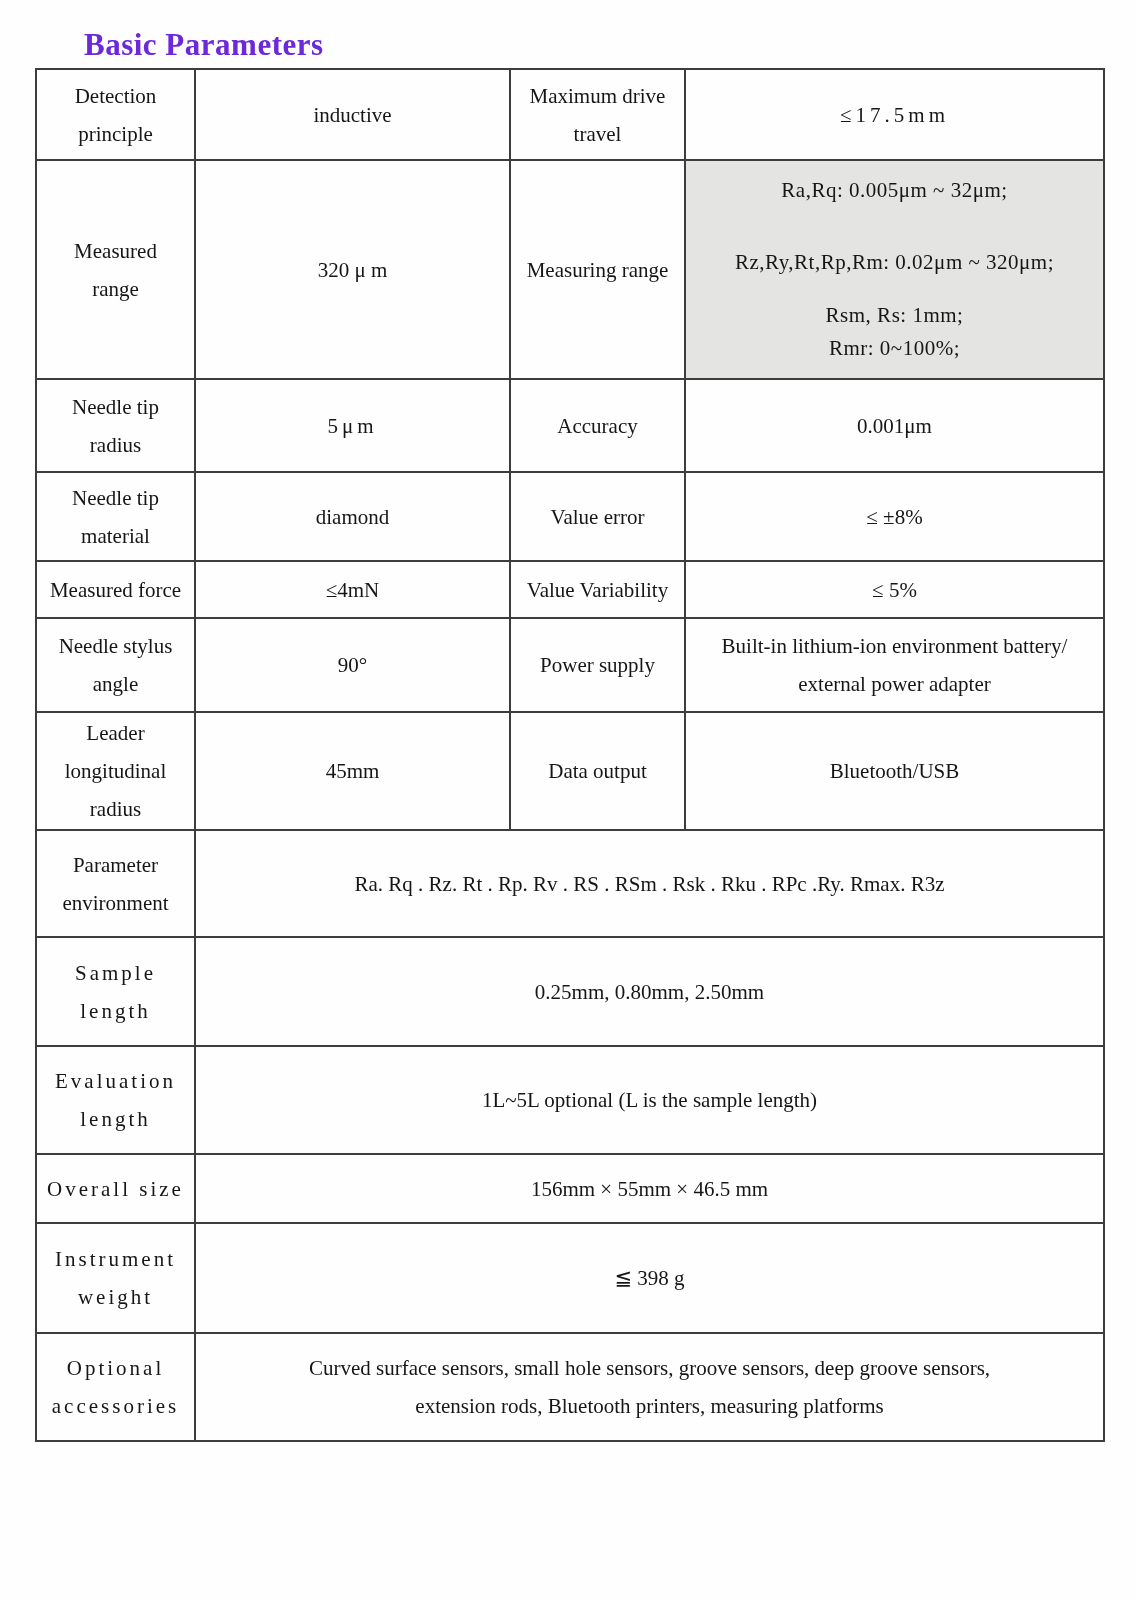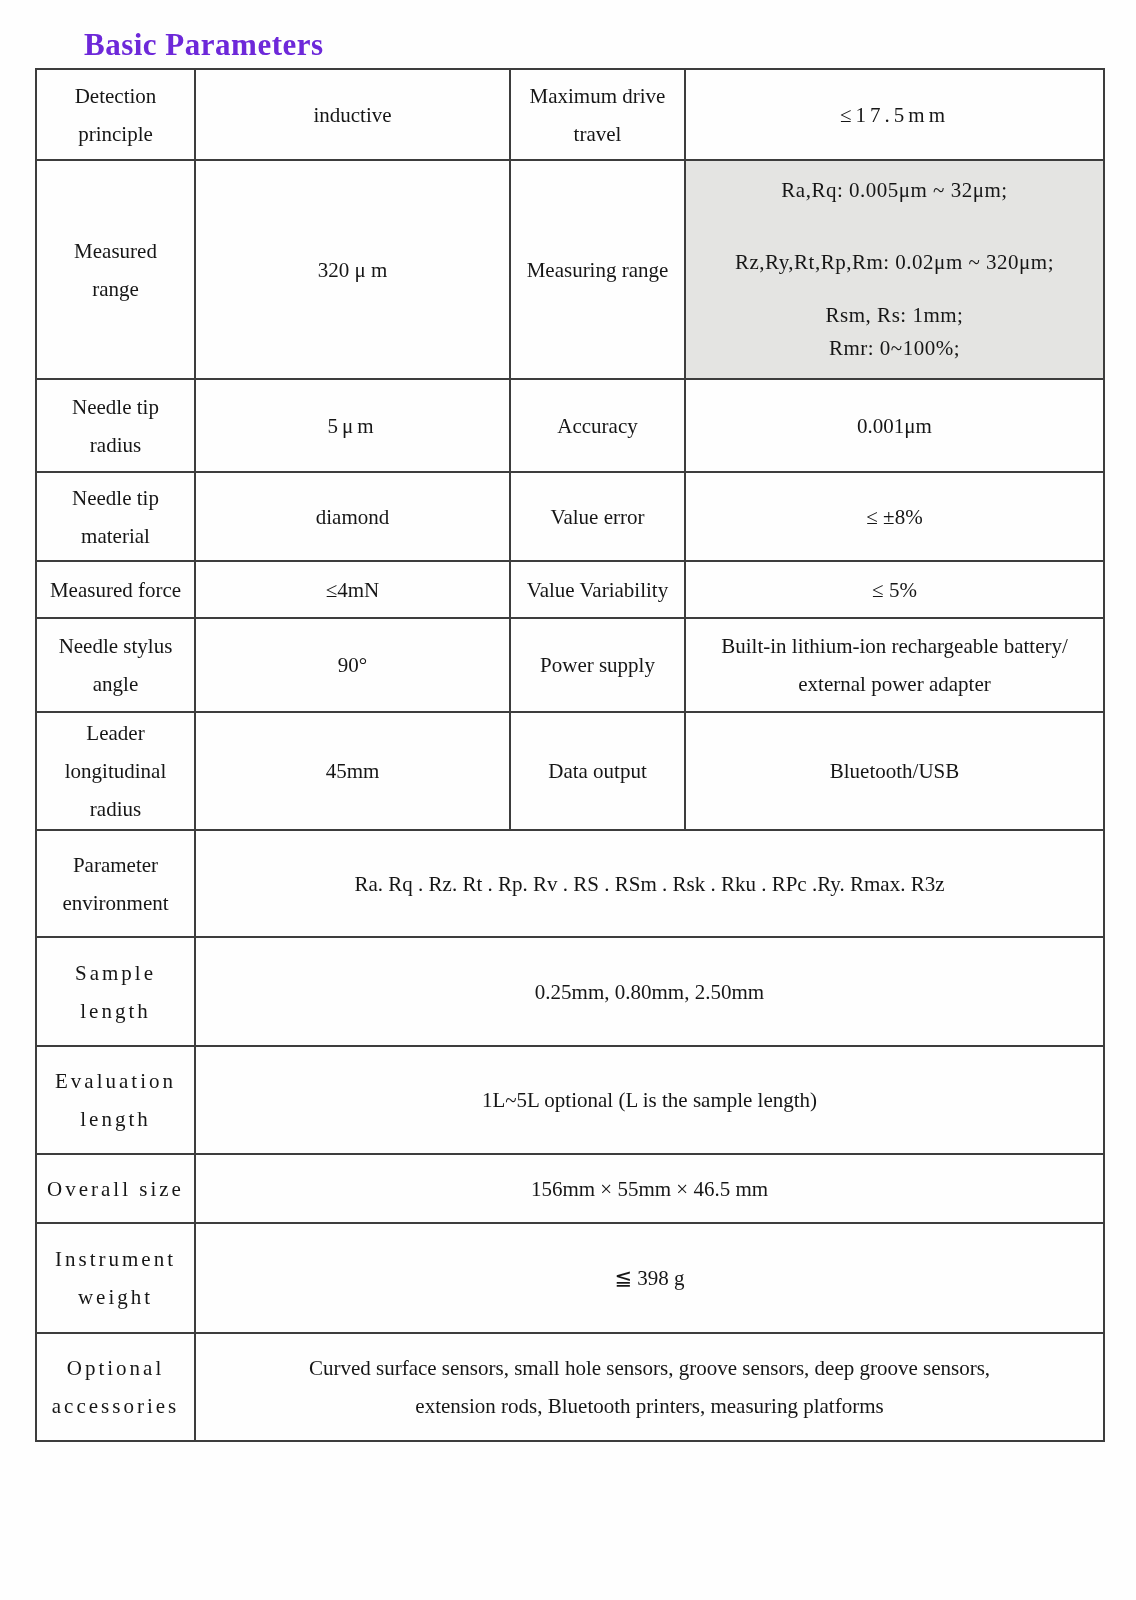--- a/index.html
+++ b/index.html
@@ -157,21 +157,21 @@
             <div class="line">Needle stylus</div>
             <div class="line">angle</div>
           </td>
           <td>
             <div class="line">90°</div>
           </td>
           <td>
             <div class="line">Power supply</div>
           </td>
           <td>
-            <div class="line">Built-in lithium-ion rechargeable battery/</div>
+            <div class="line">Built-in lithium-ion environment battery/</div>
             <div class="line">external power adapter</div>
           </td>
         </tr>
         <tr style="height: 118px;">
           <td>
             <div class="line">Leader</div>
             <div class="line">longitudinal</div>
             <div class="line">radius</div>
           </td>
           <td>

